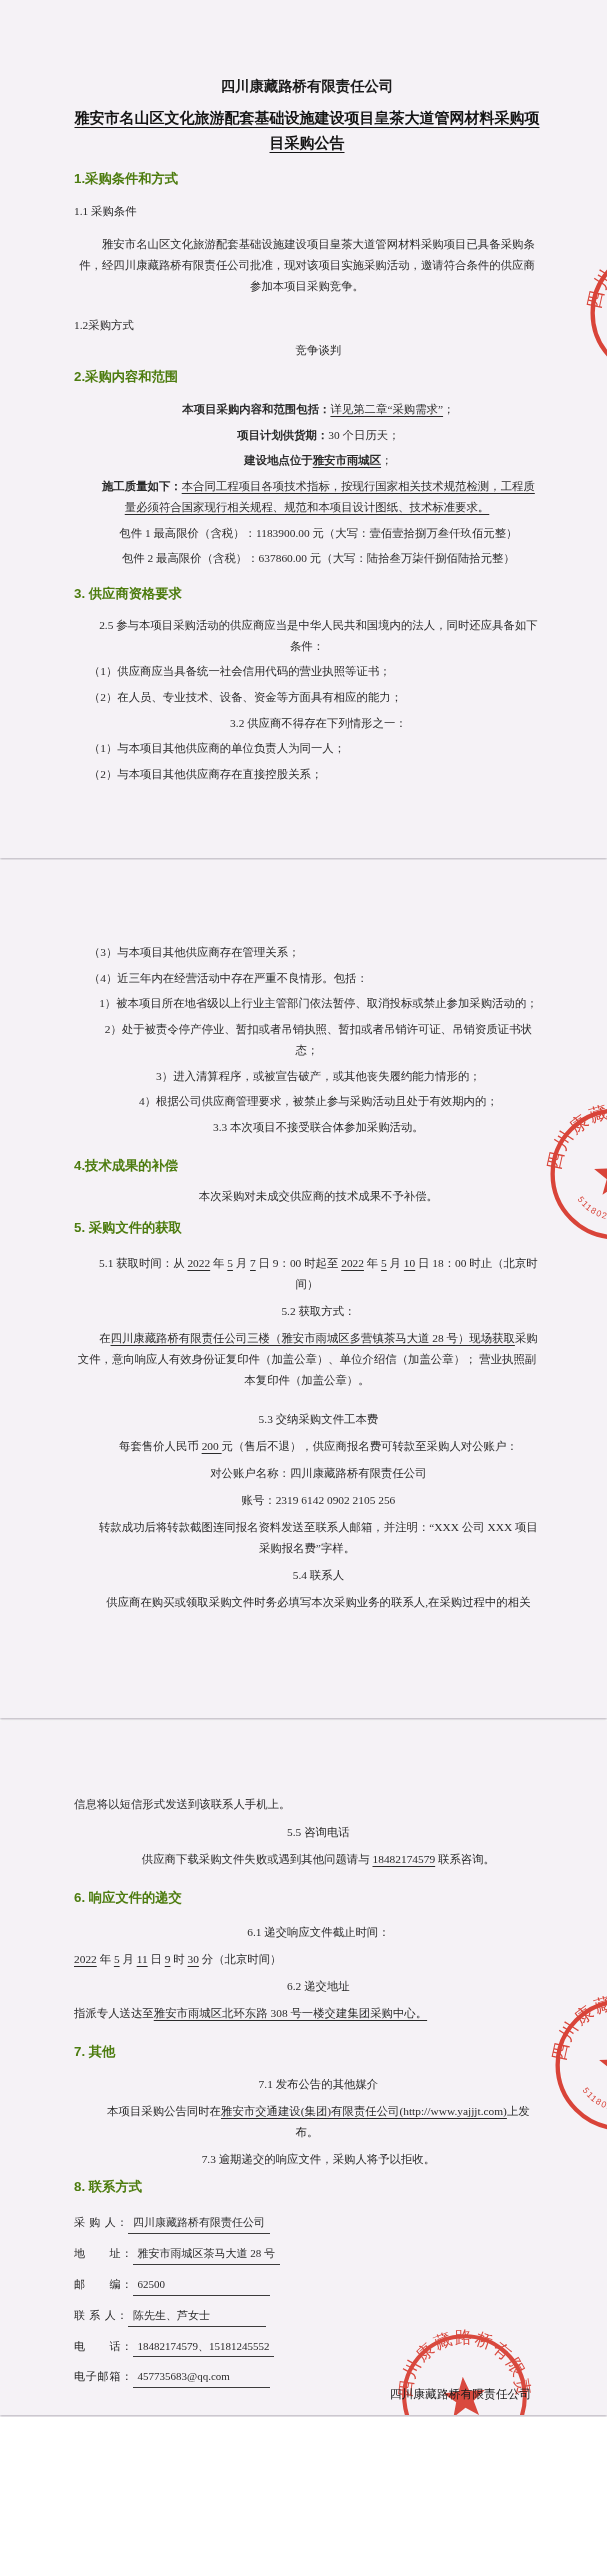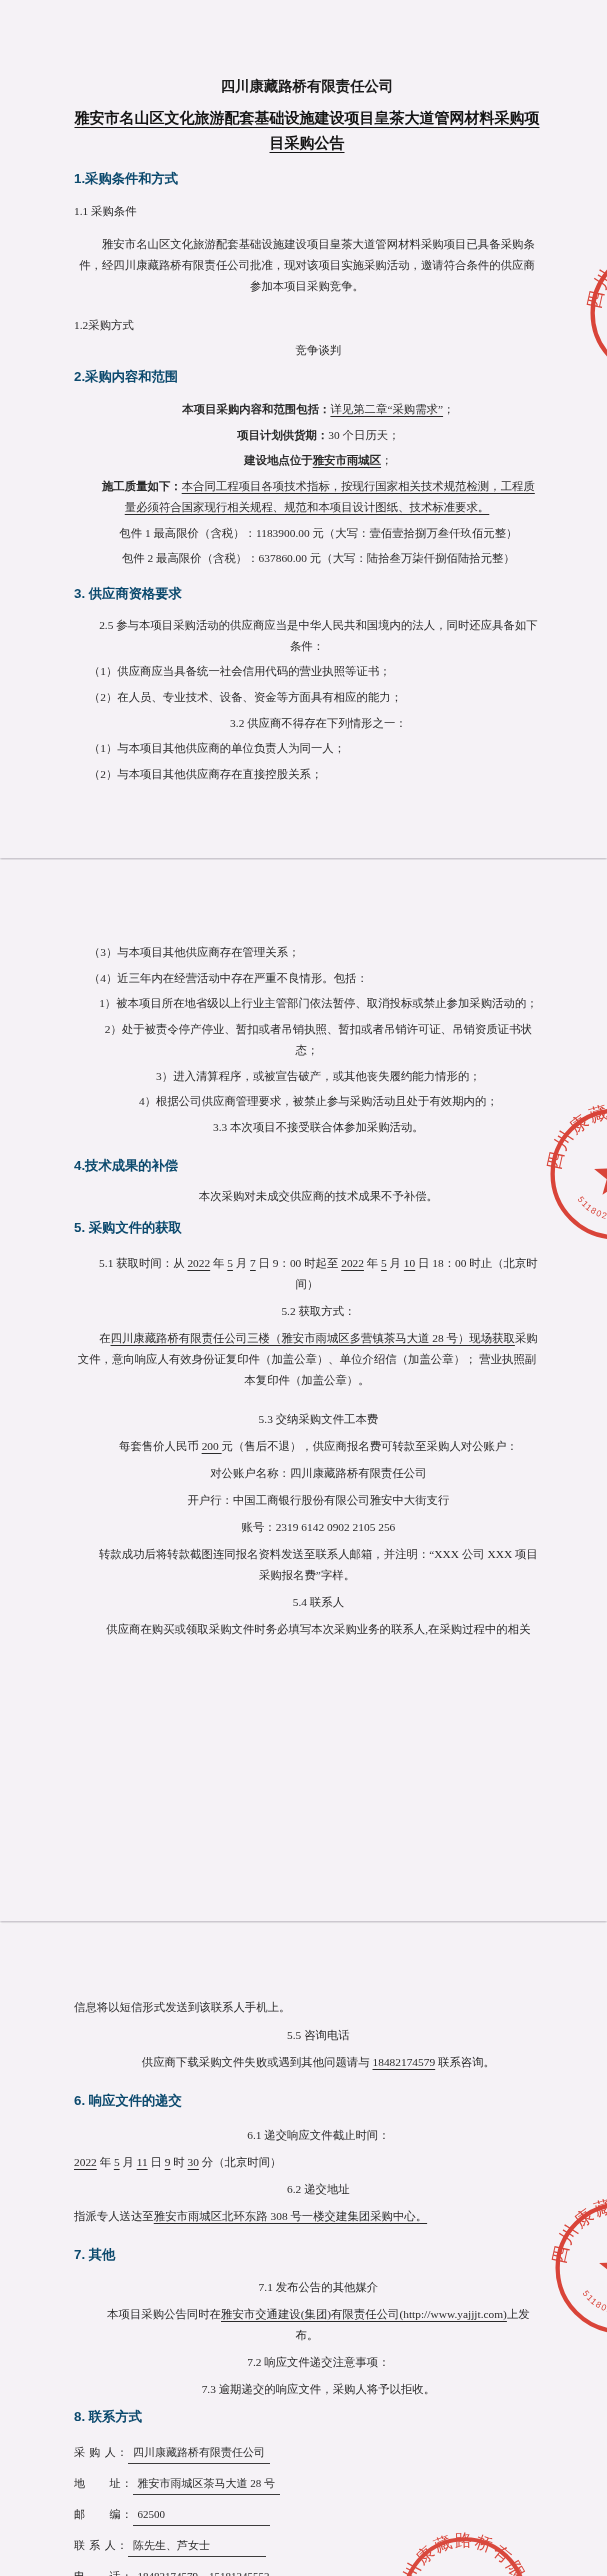--- a/index.html
+++ b/index.html
@@ -1,30 +1,30 @@
 <!DOCTYPE html>
 <html style="font-size:12px"><head>
 <meta charset="utf-8">
 <style>
   html,body{margin:0;padding:0;background:#ffffff;}
   body{width:607px;font-family:"Liberation Serif", serif;color:#2b2b2b;}
   .page{position:relative;width:607px;background:#f5f2f6;overflow:hidden;margin-bottom:2.3px;
         box-shadow:0 1.5px 2.3px rgba(110,100,120,.45);}
-  .pg1{height:858px}.pg2{height:1061px}.pg3{height:855px}
+  .pg1{height:858px}.pg2{height:858px}.pg3{height:694px}
   .content{padding-left:74px;padding-right:67px;}
   .ct1{padding-top:77px}.ct2{padding-top:82px}.ct3{padding-top:73px}
 
   .org{margin:0;text-align:center;font-size:14.4px;font-weight:bold;color:#1c1c1c;
        font-family:"Liberation Sans", sans-serif;}
   .doctitle{margin:9px auto 0;text-align:center;font-size:15px;font-weight:bold;line-height:25px;
        color:#151515;font-family:"Liberation Sans", sans-serif;text-decoration:underline;
        text-underline-offset:3.8px;text-decoration-thickness:1.1px;}
 
   .hA{margin:0;font-family:"Liberation Sans", sans-serif;font-weight:bold;font-size:13.3px;
-      line-height:20px;color:#0c4a6e;}
+      line-height:20px;color:#4d7c0f;}
   .p{margin:0;font-size:11.4px;line-height:21px;font-family:Liberation Serif, serif;}
   .ind{text-indent:2em;text-align:center;}
   .ind1{text-indent:1.3em;}
   .u{text-decoration:underline;text-underline-offset:3px;text-decoration-thickness:0.8px;}
   .b{font-weight:bold;}
 
   .mt6{margin-top:4.6px}.mt8{margin-top:6px}.mt10{margin-top:7.6px}.mt12{margin-top:18px}
   .mt14{margin-top:10.6px}.mt16{margin-top:12px}.mt18{margin-top:13.7px}.mt20{margin-top:15px}
 
   .contacts{margin-top:15px;}
@@ -95,21 +95,20 @@
     <h2 class="hA mt12">4.技术成果的补偿</h2>
     <p class="p ind mt14">本次采购对未成交供应商的技术成果不予补偿。</p>
 
     <h2 class="hA mt14">5.  采购文件的获取</h2>
     <p class="p ind mt20"><span>5.1 获取时间：从 </span><span class="u">2022</span><span> 年 </span><span class="u">5</span><span> 月 </span><span class="u">7</span><span> 日 9：00 时起至 </span><span class="u">2022</span><span> 年 </span><span class="u">5</span><span> 月 </span><span class="u">10</span><span> 日 18：00 时止（北京时间）</span></p>
     <p class="p ind mt8">5.2 获取方式：</p>
     <p class="p ind mt8"><span>在</span><span class="u">四川康藏路桥有限责任公司三楼（雅安市雨城区多营镇茶马大道 28 号）现场获取</span><span>采购文件，意向响应人有效身份证复印件（加盖公章）、单位介绍信（加盖公章）； 营业执照副本复印件（加盖公章）。</span></p>
     <p class="p ind mt12">5.3 交纳采购文件工本费</p>
     <p class="p ind mt8"><span>每套售价人民币 </span><span class="u">200 </span><span>元（售后不退），供应商报名费可转款至采购人对公账户：</span></p>
     <p class="p ind mt8">对公账户名称：四川康藏路桥有限责任公司</p>
-    <p class="p ind mt8">开户行：中国工商银行股份有限公司雅安中大街支行</p>
     <p class="p ind mt8">账号：2319 6142 0902 2105 256</p>
     <p class="p ind mt8">转款成功后将转款截图连同报名资料发送至联系人邮箱，并注明：“XXX 公司 XXX 项目采购报名费”字样。</p>
     <p class="p ind mt8">5.4 联系人</p>
     <p class="p ind mt8">供应商在购买或领取采购文件时务必填写本次采购业务的联系人,在采购过程中的相关</p>
   </div>
 
   <svg class="seal seal-op" style="left:544px;top:242px;" width="144" height="144" viewBox="0 0 200 200">
     <defs>
         <path id="arcT2" d="M 24,117.5 A 78,78 0 1 1 176,117.5"></path>
         <path id="arcB2" d="M 42.5,128 A 64,64 0 0 0 157.5,128"></path>
@@ -129,21 +128,20 @@
 
     <h2 class="hA mt12">6.  响应文件的递交</h2>
     <p class="p ind mt18">6.1 递交响应文件截止时间：</p>
     <p class="p mt8"><span class="u">2022</span><span> 年 </span><span class="u">5</span><span> 月 </span><span class="u">11</span><span> 日 </span><span class="u">9</span><span> 时 </span><span class="u">30</span><span> 分（北京时间）</span></p>
     <p class="p ind mt8">6.2 递交地址</p>
     <p class="p mt8"><span>指派专人送达至</span><span class="u">雅安市雨城区北环东路 308 号一楼交建集团采购中心。</span></p>
 
     <h2 class="hA mt12">7.  其他</h2>
     <p class="p ind mt16">7.1 发布公告的其他媒介</p>
     <p class="p ind mt8"><span>本项目采购公告同时在</span><span class="u">雅安市交通建设(集团)有限责任公司(http://www.yajjjt.com)</span><span>上发布。</span></p>
-    <p class="p ind mt8">7.2 响应文件递交注意事项：</p>
     <p class="p ind mt8">7.3 逾期递交的响应文件，采购人将予以拒收。</p>
 
     <h2 class="hA mt10">8.  联系方式</h2>
     <div class="contacts">
       <div class="crow"><span class="clabel">采 购 人：</span><span class="cvalue">四川康藏路桥有限责任公司</span></div>
       <div class="crow"><span class="clabel">地　　址：</span><span class="cvalue">雅安市雨城区茶马大道 28 号</span></div>
       <div class="crow"><span class="clabel">邮　　编：</span><span class="cvalue">62500</span></div>
       <div class="crow"><span class="clabel">联 系 人：</span><span class="cvalue">陈先生、芦女士</span></div>
       <div class="crow"><span class="clabel">电　　话：</span><span class="cvalue">18482174579、15181245552</span></div>
       <div class="crow"><span class="clabel">电子邮箱：</span><span class="cvalue">457735683@qq.com</span></div>

